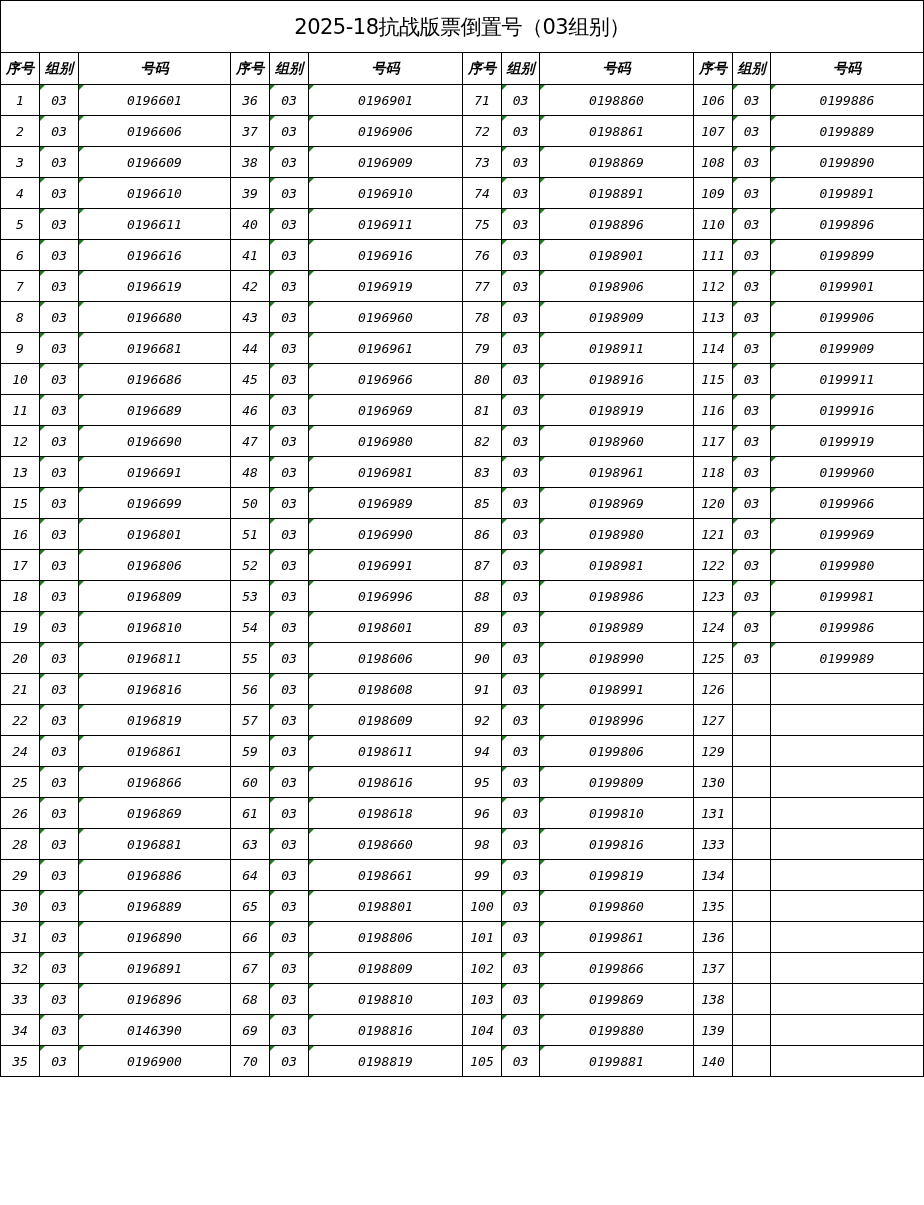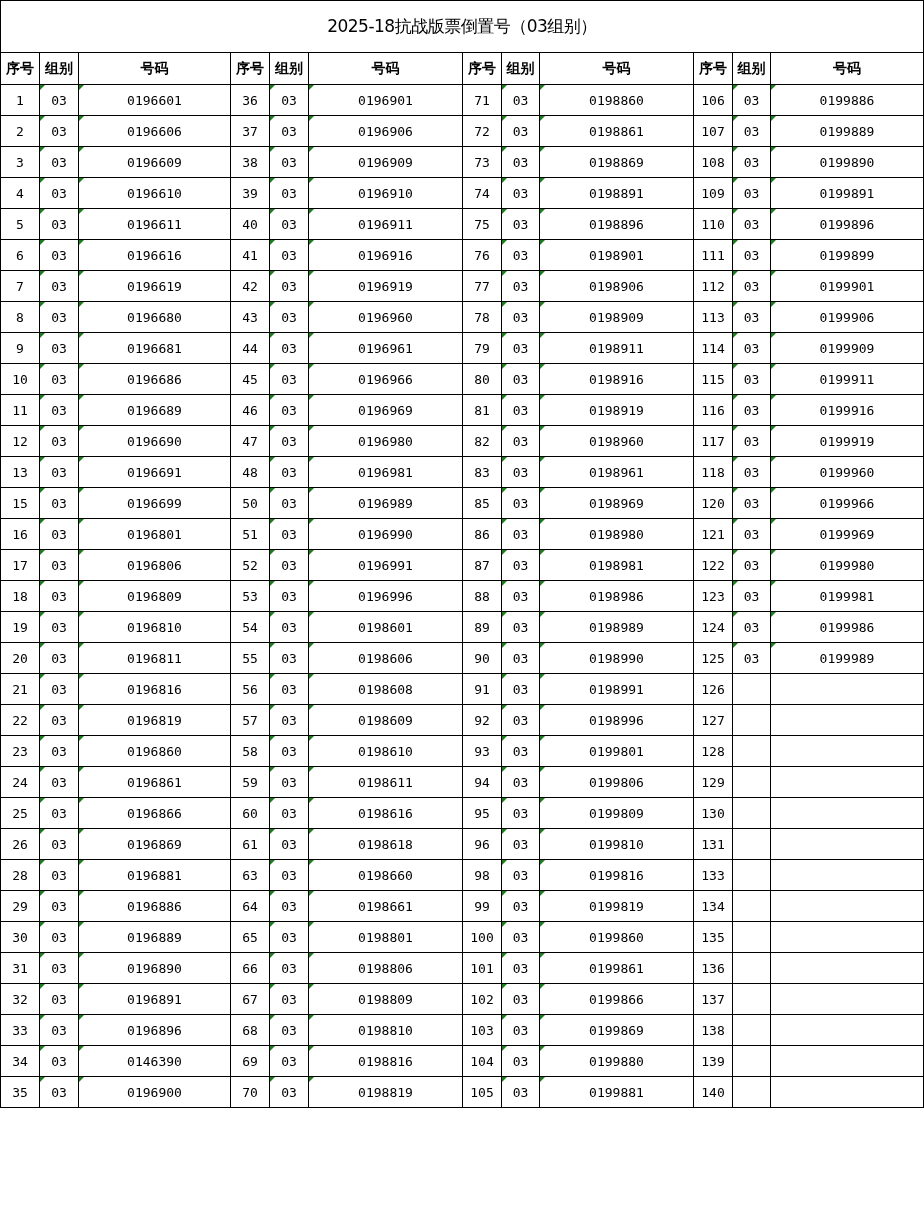--- a/index.html
+++ b/index.html
@@ -2,23 +2,23 @@
 <html><head>
 <meta charset="utf-8">
 <style>
   html, body { margin: 0; padding: 0; background: #ffffff; }
   body { width: 924px; height: 1205px; overflow: hidden; font-family: "DejaVu Sans", "Liberation Sans", sans-serif; color: #000; }
   #sheet { position: absolute; left: 0; top: 0; width: 924px; height: 1205px; }
   .title {
     position: absolute; left: 0; top: 0; width: 922px; height: 51px;
     border: 1px solid #000; border-bottom: none;
     display: flex; align-items: center; justify-content: center;
-    font-family: "DejaVu Sans", sans-serif; font-size: 17px; letter-spacing: -0.5px;
+    font-family: "DejaVu Sans", sans-serif; font-size: 21px; letter-spacing: -0.5px;
   }
-  table { position: absolute; left: 0; top: 52px; border-collapse: collapse; table-layout: fixed; }
+  table { position: absolute; left: 0; top: 52px; border-collapse: collapse; table-layout: fixed; font-style: italic; }
   td, th {
     border: 1.5px solid #000; padding: 0; text-align: center; vertical-align: middle;
     font-family: "DejaVu Sans Mono", "Liberation Mono", monospace; font-size: 13px; font-weight: normal;
     position: relative; overflow: hidden; white-space: nowrap;
   }
   th { height: 31px; font-family: "DejaVu Sans", sans-serif; font-weight: bold; font-size: 14px; }
   td { height: 30px; }
   td.flag::before {
     content: ""; position: absolute; left: 0; top: 0; width: 0; height: 0;
     border-top: 5px solid #1a7f1a; border-right: 5px solid transparent;
@@ -349,34 +349,20 @@
           <td class="flag">03</td>
           <td class="flag">0198609</td>
           <td>92</td>
           <td class="flag">03</td>
           <td class="flag">0198996</td>
           <td>127</td>
           <td></td>
           <td></td>
         </tr>
         <tr>
-          <td>23</td>
-          <td class="flag">03</td>
-          <td class="flag">0196860</td>
-          <td>58</td>
-          <td class="flag">03</td>
-          <td class="flag">0198610</td>
-          <td>93</td>
-          <td class="flag">03</td>
-          <td class="flag">0199801</td>
-          <td>128</td>
-          <td></td>
-          <td></td>
-        </tr>
-        <tr>
           <td>24</td>
           <td class="flag">03</td>
           <td class="flag">0196861</td>
           <td>59</td>
           <td class="flag">03</td>
           <td class="flag">0198611</td>
           <td>94</td>
           <td class="flag">03</td>
           <td class="flag">0199806</td>
           <td>129</td>

